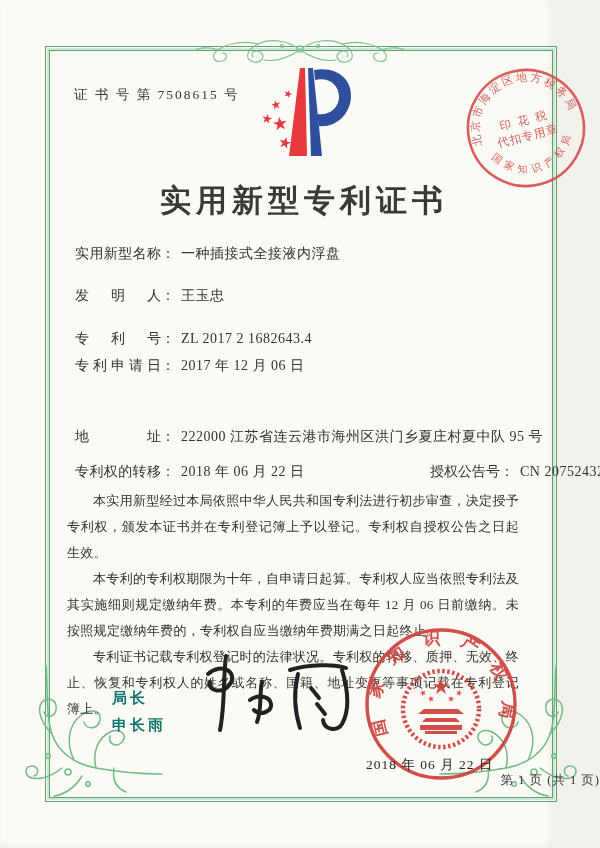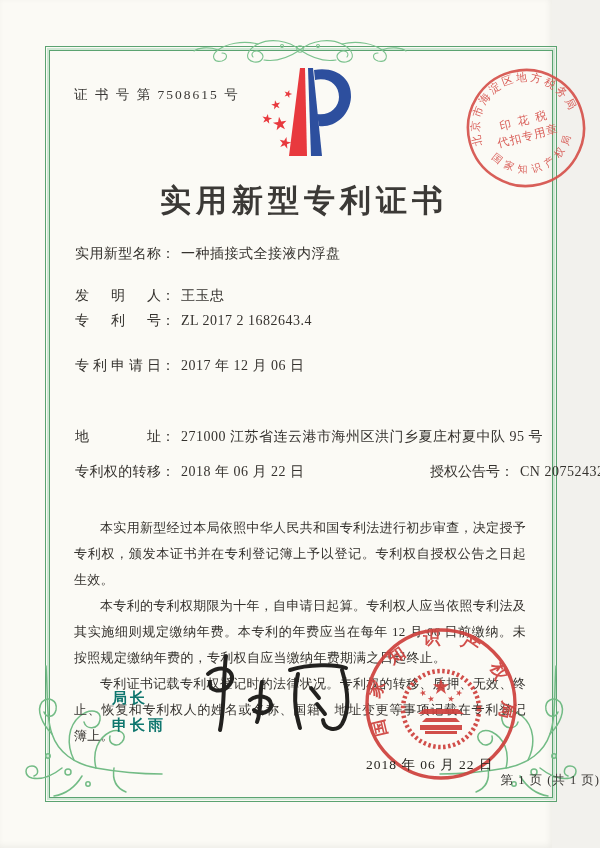--- a/index.html
+++ b/index.html
@@ -30,21 +30,21 @@
     position:absolute;left:0;top:176px;width:600px;text-align:center;
     font-size:31px;font-weight:600;letter-spacing:5px;color:#3b3936;margin:4px;
   }
   
   .frow{position:absolute;left:75px;font-size:14px;white-space:nowrap;color:#35322e;}
   .flabel{display:inline-block;width:86px;text-align:justify;text-align-last:justify;vertical-align:bottom;}
   .fcolon{display:inline-block;margin-right:6px;}
   .fvalue{letter-spacing:.5px;}
   .col2{position:absolute;left:355px;top:0;}
   
-  .paras{position:absolute;left:74px;top:488px;width:452px;margin-top:27px;}
+  .paras{position:absolute;left:67px;top:488px;width:452px;}
   .paras p{
     margin:0;font-size:13px;line-height:26px;text-align:justify;
     text-indent:2em;color:#35322e;letter-spacing:.3px;
   }
   
   .officer{position:absolute;left:112px;top:684px;font-family:"Liberation Sans","DejaVu Sans",sans-serif;
     font-weight:700;font-size:15px;letter-spacing:3px;color:#0f766e;line-height:27px;}
   .signature{position:absolute;left:196px;top:648px;}
   
   .seal-main{position:absolute;left:362px;top:625px;opacity:.93;}
@@ -150,28 +150,28 @@
   </svg>
 
   <h1 class="title">实用新型专利证书</h1>
 
   <div class="frow" style="top:287px">
     <span class="flabel">发明人</span><span class="fcolon">：</span><span class="fvalue">王玉忠</span>
   </div>
   <div class="frow" style="top:245px">
     <span class="flabel">实用新型名称</span><span class="fcolon">：</span><span class="fvalue">一种插接式全接液内浮盘</span>
   </div>
-  <div class="frow" style="top:312px">
+  <div class="frow" style="top:330px">
     <span class="flabel">专利号</span><span class="fcolon">：</span><span class="fvalue">ZL 2017 2 1682643.4</span>
   </div>
   <div class="frow" style="top:357px">
     <span class="flabel">专利申请日</span><span class="fcolon">：</span><span class="fvalue">2017 年 12 月 06 日</span>
   </div>
   <div class="frow" style="top:428px">
-    <span class="flabel">地址</span><span class="fcolon">：</span><span class="fvalue">271000 江苏省连云港市海州区洪门乡夏庄村夏中队 95 号</span>
+    <span class="flabel">地址</span><span class="fcolon">：</span><span class="fvalue">222000 江苏省连云港市海州区洪门乡夏庄村夏中队 95 号</span>
   </div>
   <div class="frow" style="top:463px;width:450px">
     <span class="flabel">专利权的转移</span><span class="fcolon">：</span><span class="fvalue">2018 年 06 月 22 日</span>
     <span class="col2">
       <span>授权公告号</span><span class="fcolon">：</span><span class="fvalue">CN 207524327 U</span>
     </span>
   </div>
 
   <div class="paras">
     <p>本实用新型经过本局依照中华人民共和国专利法进行初步审查，决定授予专利权，颁发本证书并在专利登记簿上予以登记。专利权自授权公告之日起生效。</p>

